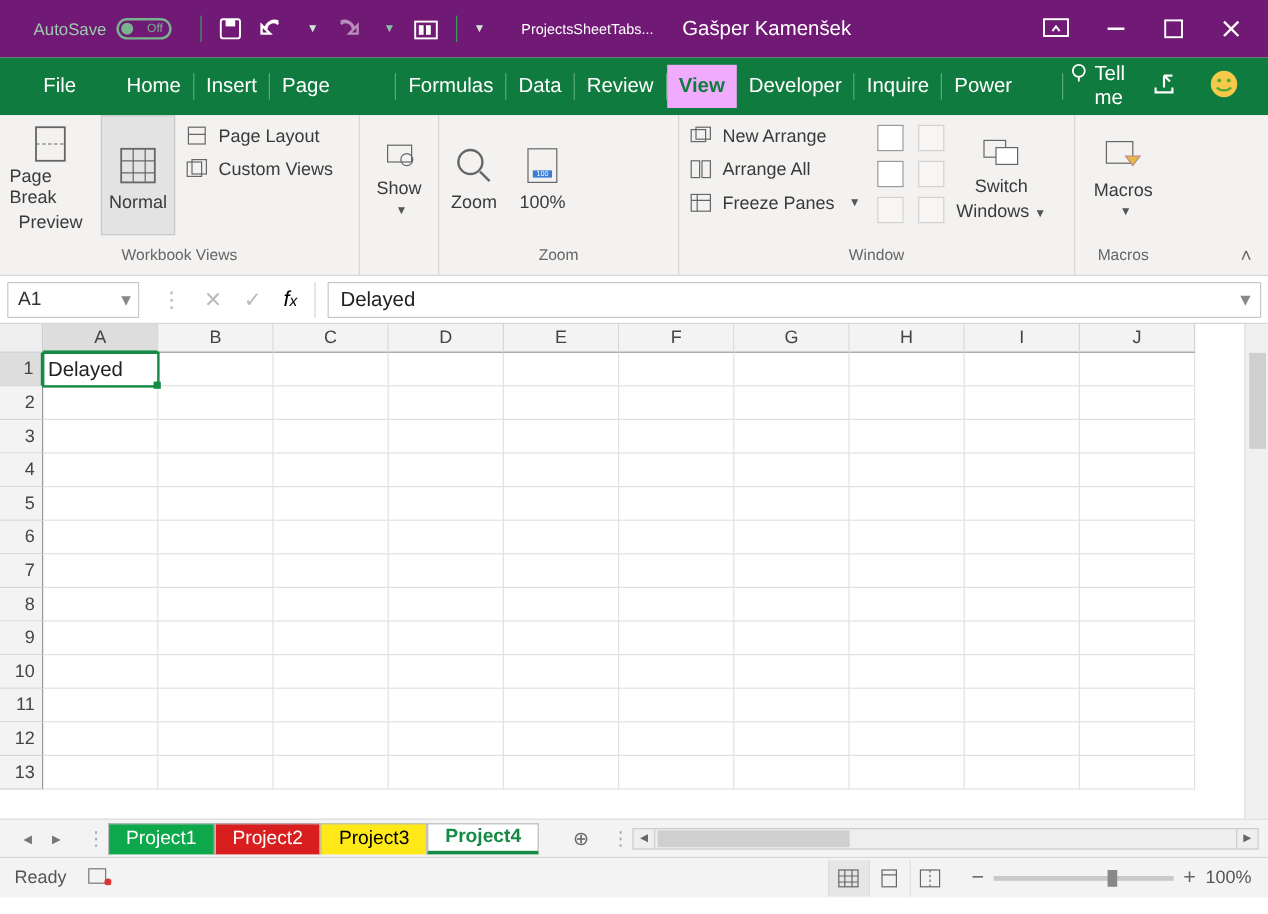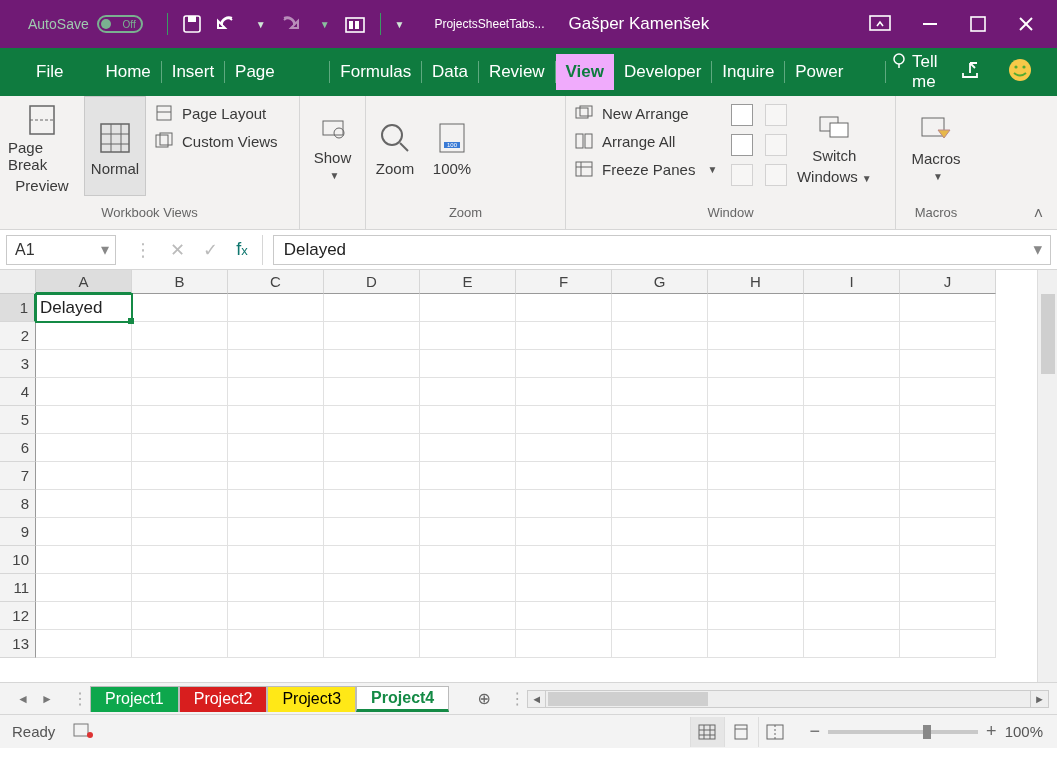--- a/index.html
+++ b/index.html
@@ -362,21 +362,21 @@
 
 <div class="fbar">
   <div class="namebox">
     <span>A1</span>
     <span class="dd">▾</span>
   </div>
   <div class="fx-btns">
     <span style="color:#bbb;font-size:18px">⋮</span>
     <span class="dim" style="font-size:18px">✕</span>
     <span class="dim" style="font-size:18px">✓</span>
-    <span style="font-size:18px;color:#0f766e">f<span style="font-size:13px">x</span></span>
+    <span style="font-style:italic;font-size:18px;color:#000000">f<span style="font-size:13px">x</span></span>
   </div>
   <div class="formula-input">
     <span>Delayed</span>
     <span class="formula-expand">▾</span>
   </div>
 </div>
 
 <div class="gridwrap">
   <div class="corner"></div>
   <div class="colheads" id="colheads">

